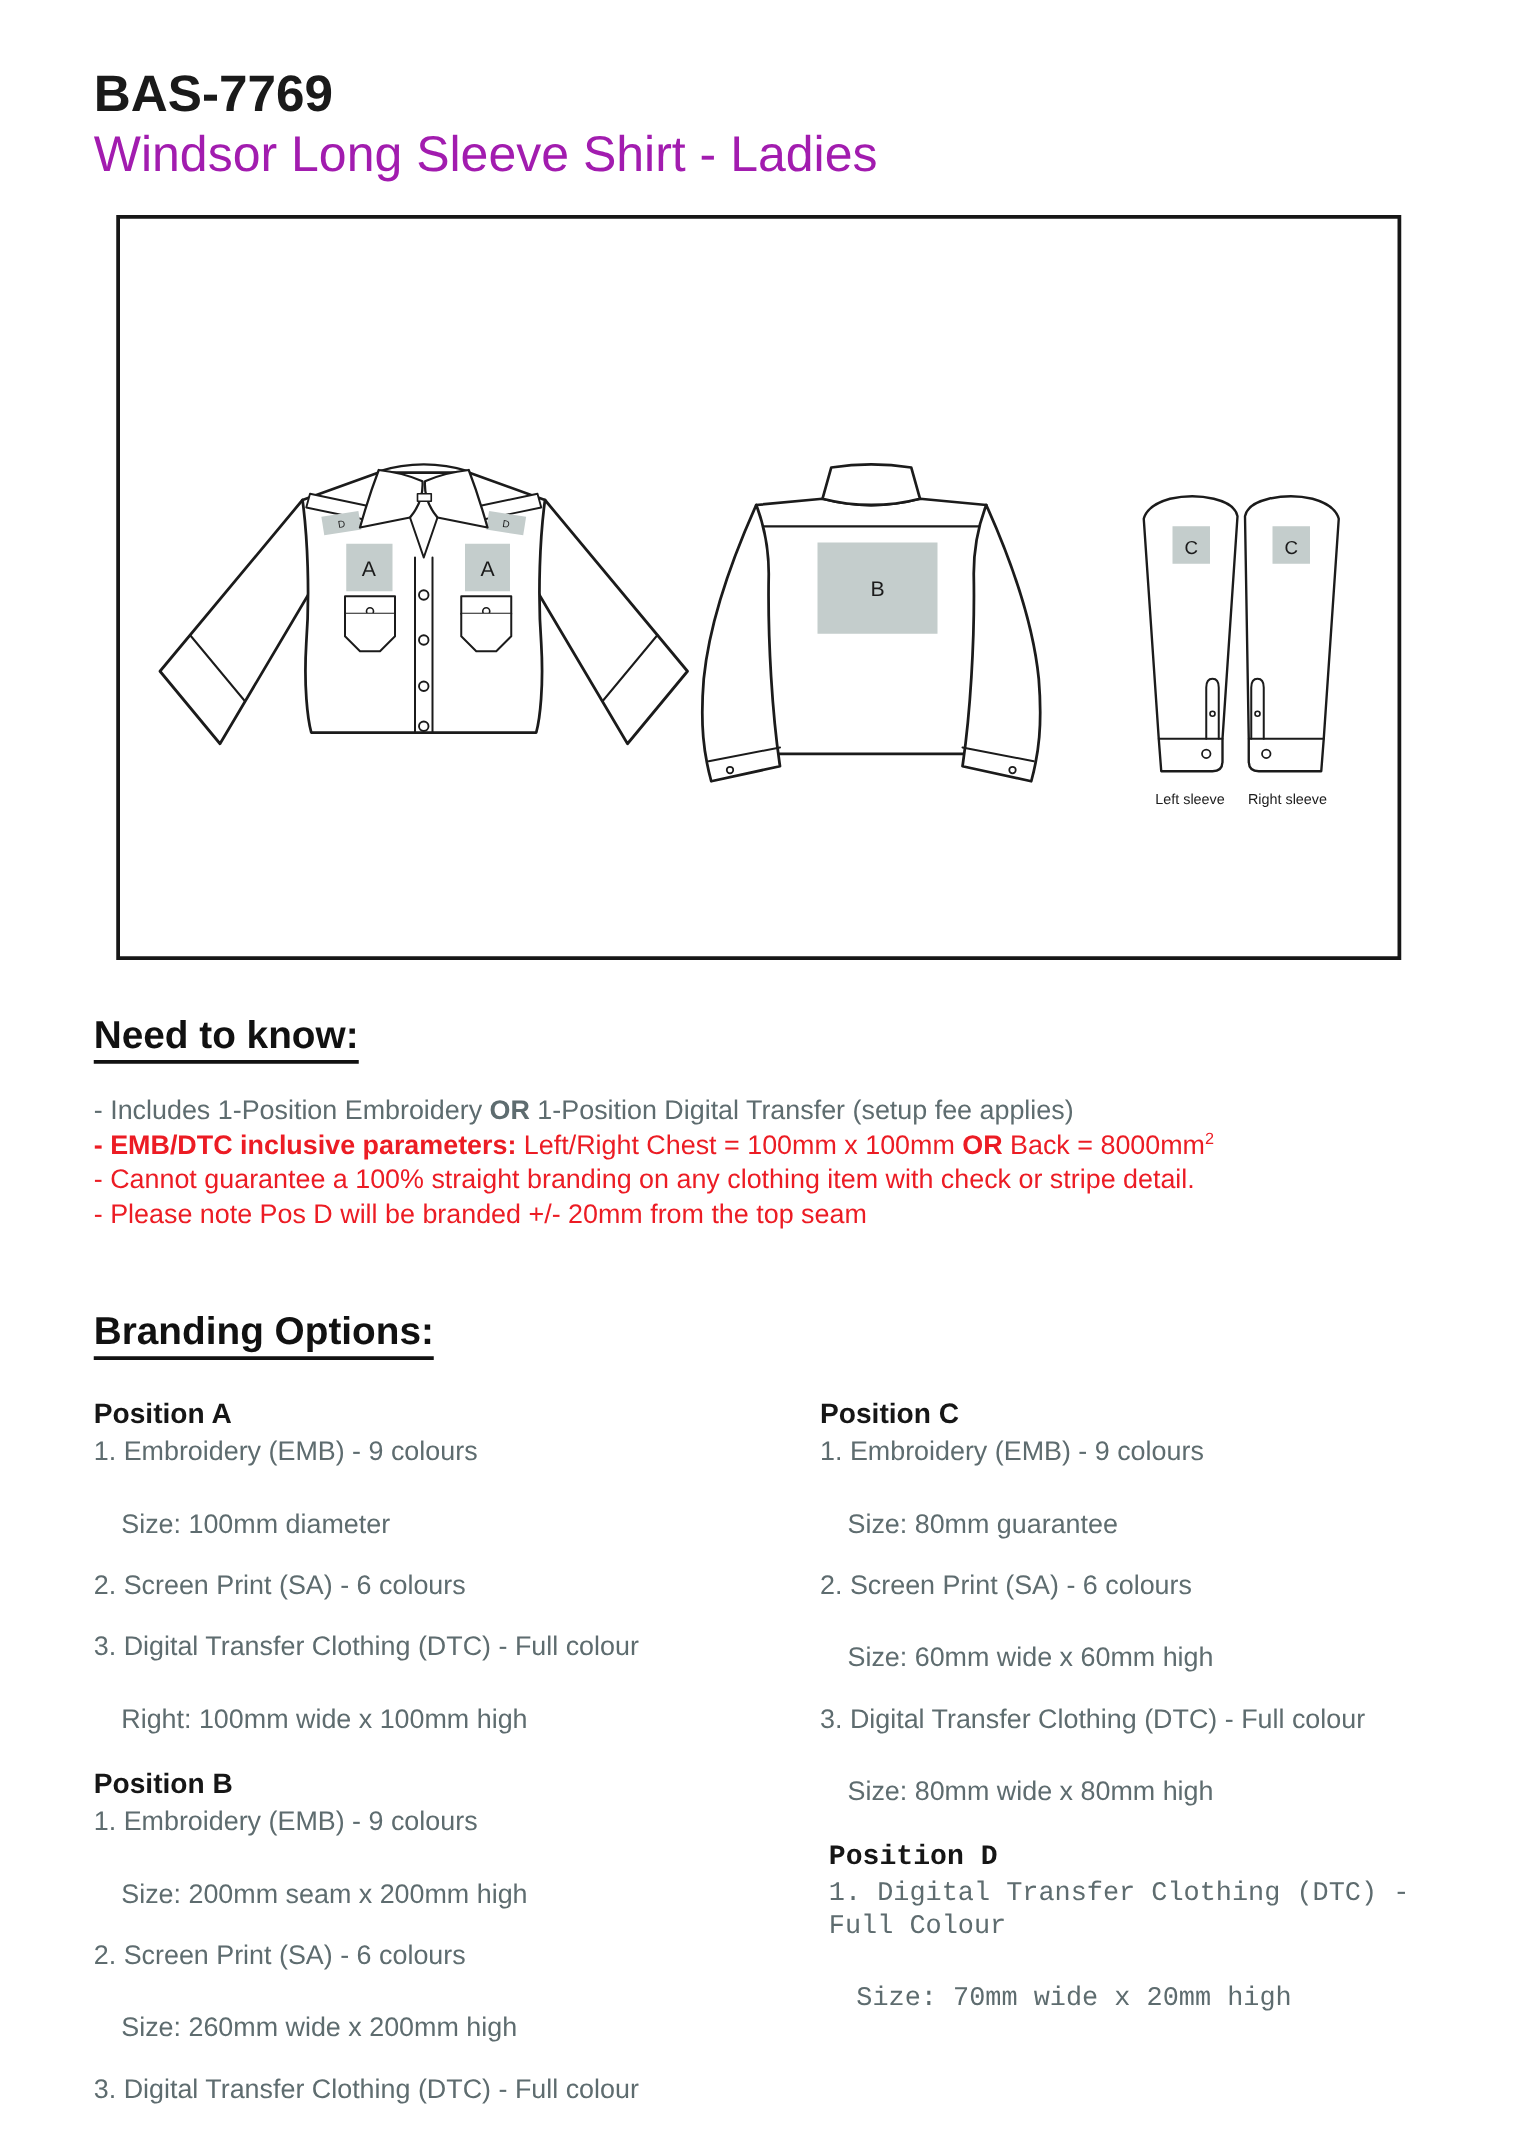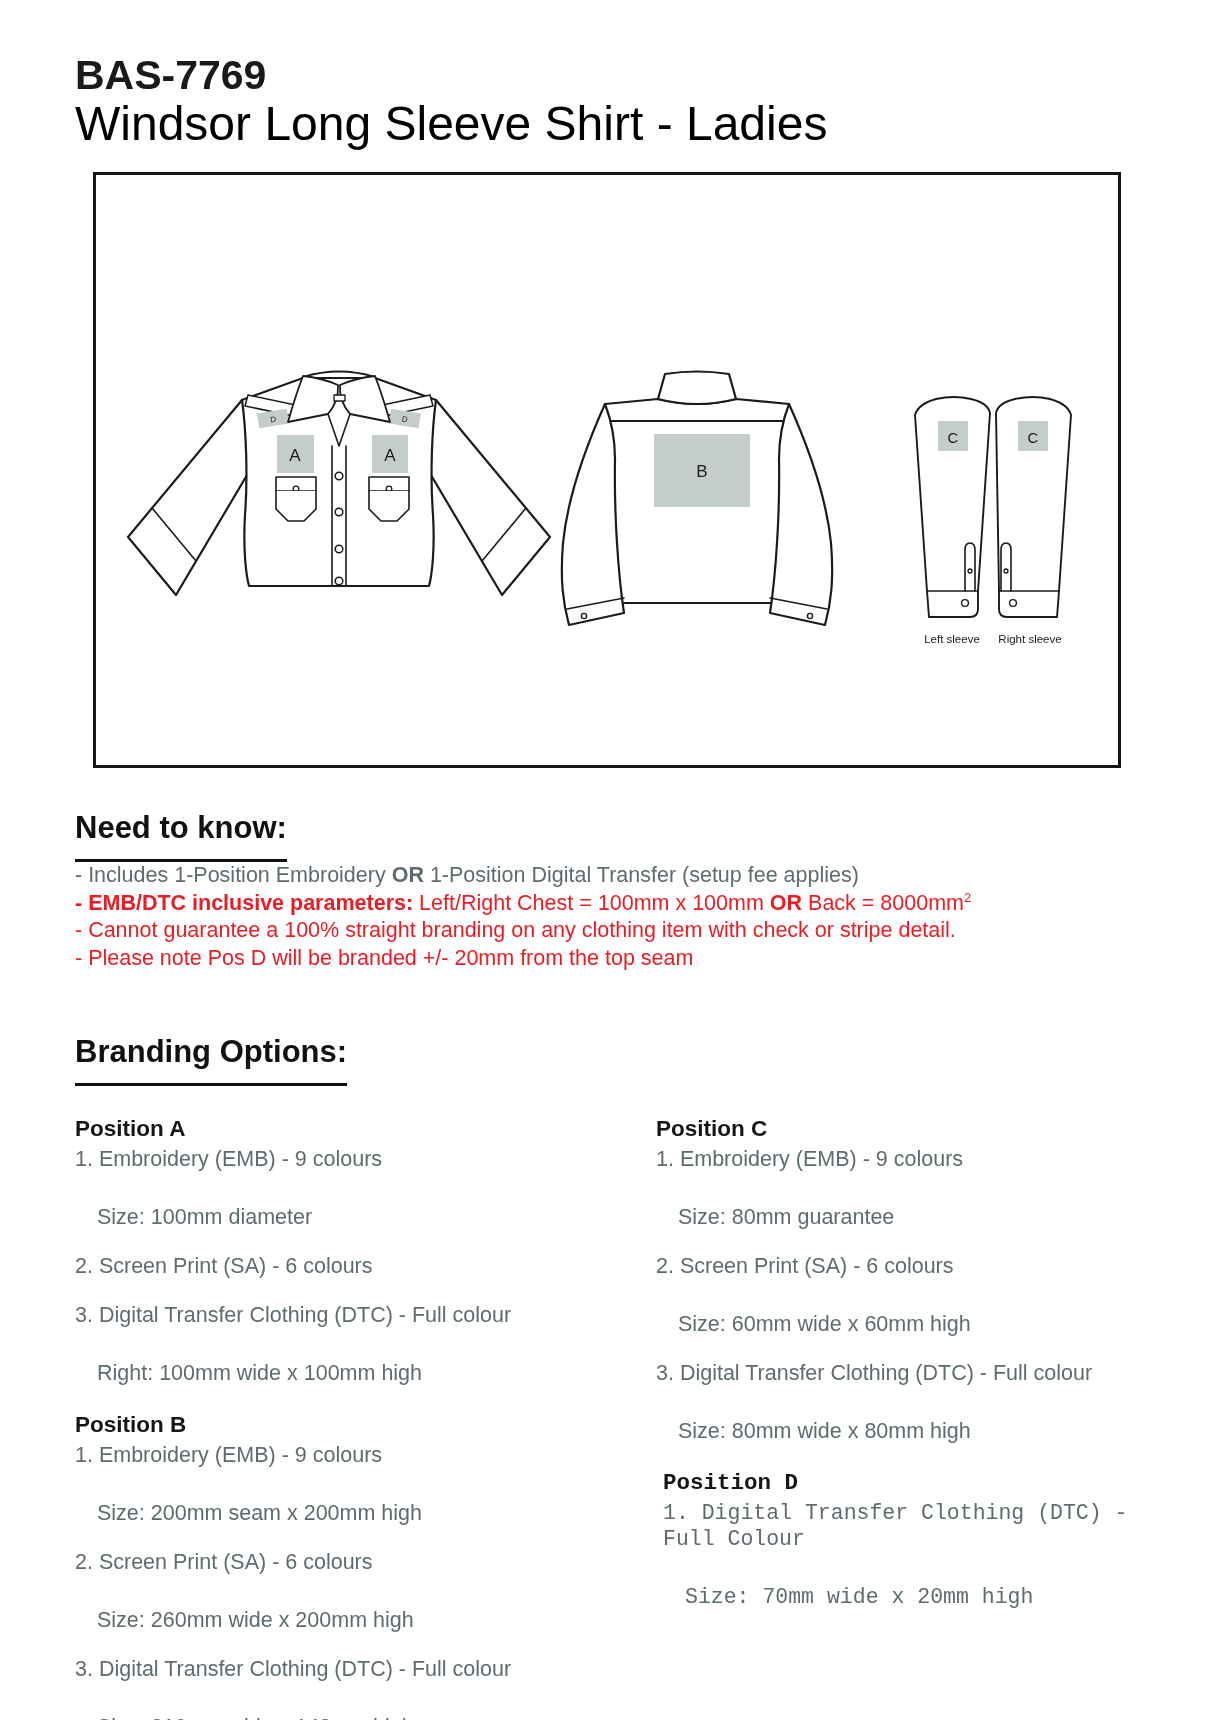--- a/index.html
+++ b/index.html
@@ -4,34 +4,34 @@
 <style>
   html,body{margin:0;padding:0;background:#ffffff;}
   body{
     width:1227px;min-height:1720px;
     font-family:"Liberation Sans", sans-serif;
     color:#1a1a1a;
     position:relative;
   }
   .page{padding:52px 0 0 75px;}
   .product-code{font-size:41px;font-weight:bold;line-height:46px;letter-spacing:0;}
-  .product-name{font-size:48px;font-weight:400;color:#000000;line-height:48px;margin-top:2px;}
+  .product-name{font-size:40px;font-weight:400;color:#a21caf;line-height:48px;margin-top:2px;}
   .diagram-box{
     margin-top:24px;margin-left:18px;
     width:1022px;height:590px;
     border:3px solid #161616;
     position:relative;background:#fff;
   }
   .diagram-box svg{position:absolute;left:0;top:0;}
   .section-heading{
     font-size:31px;font-weight:bold;color:#111;
-    display:inline-block;border-bottom:3px solid #111;padding-bottom:13px;
+    display:inline-block;border-bottom:3px solid #111;padding-bottom:2px;
   }
   .ntk{margin-top:42px;}
-  .ntk-lines{margin-top:0;font-size:21.5px;line-height:27.5px;color:#5e6c6f;}
+  .ntk-lines{margin-top:24px;font-size:21.5px;line-height:27.5px;color:#5e6c6f;}
   .ntk-line{white-space:nowrap;}
   .red{color:#ec1c24;}
   .b{font-weight:bold;}
   sup.sq{font-size:13px;vertical-align:super;line-height:0;}
   .branding{margin-top:62px;}
   .columns{
     margin-top:30px;
     display:grid;grid-template-columns:565px 500px;
     column-gap:16px;
   }

